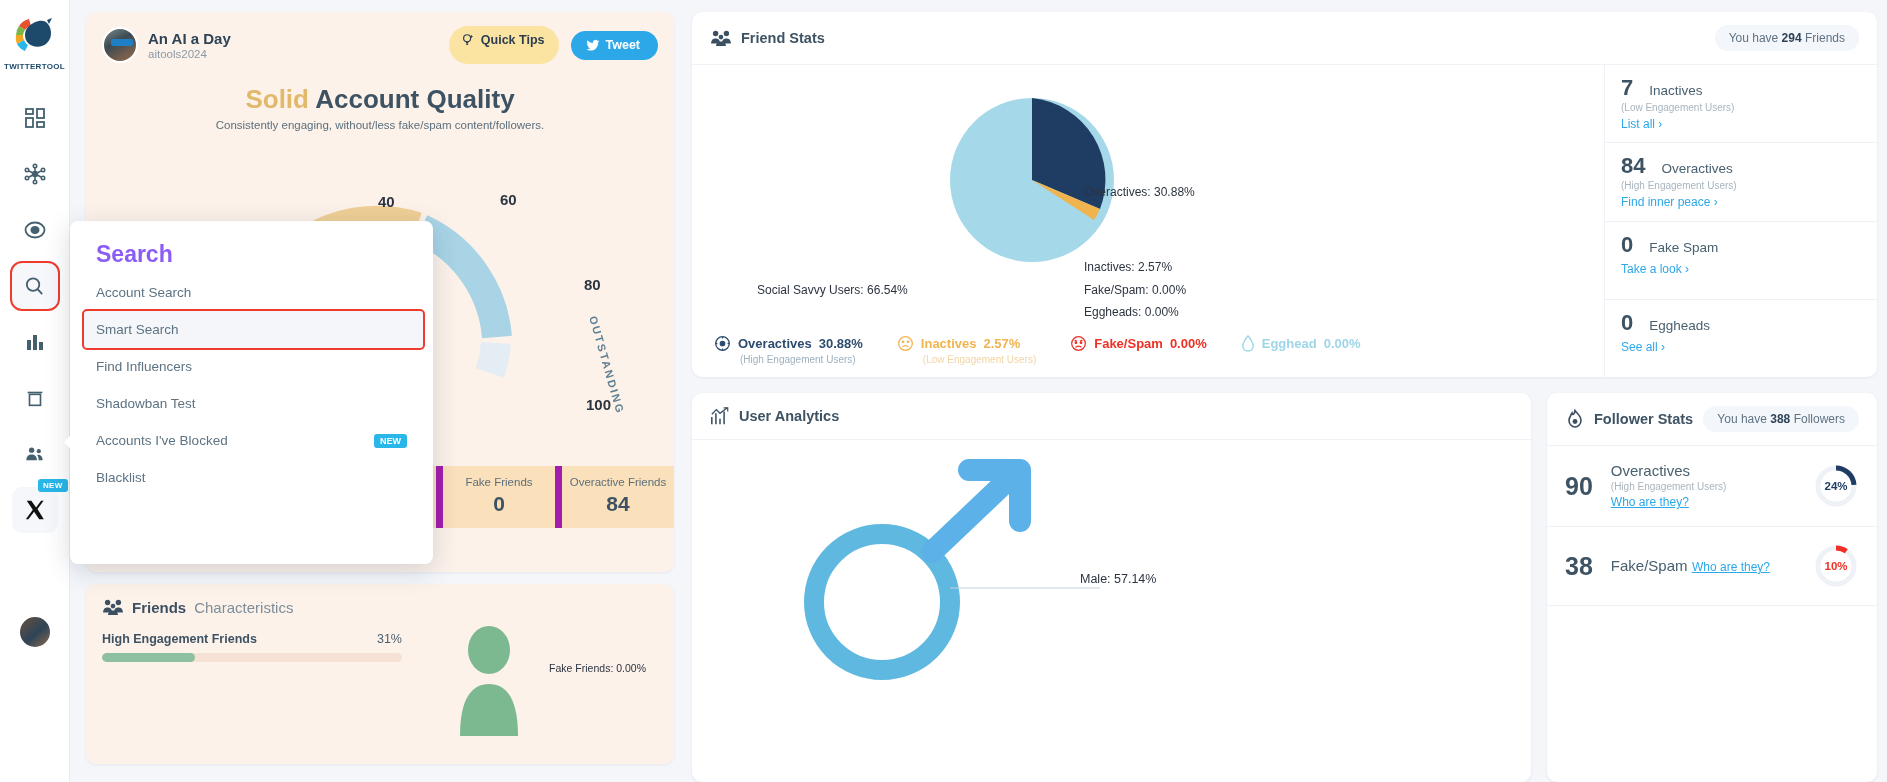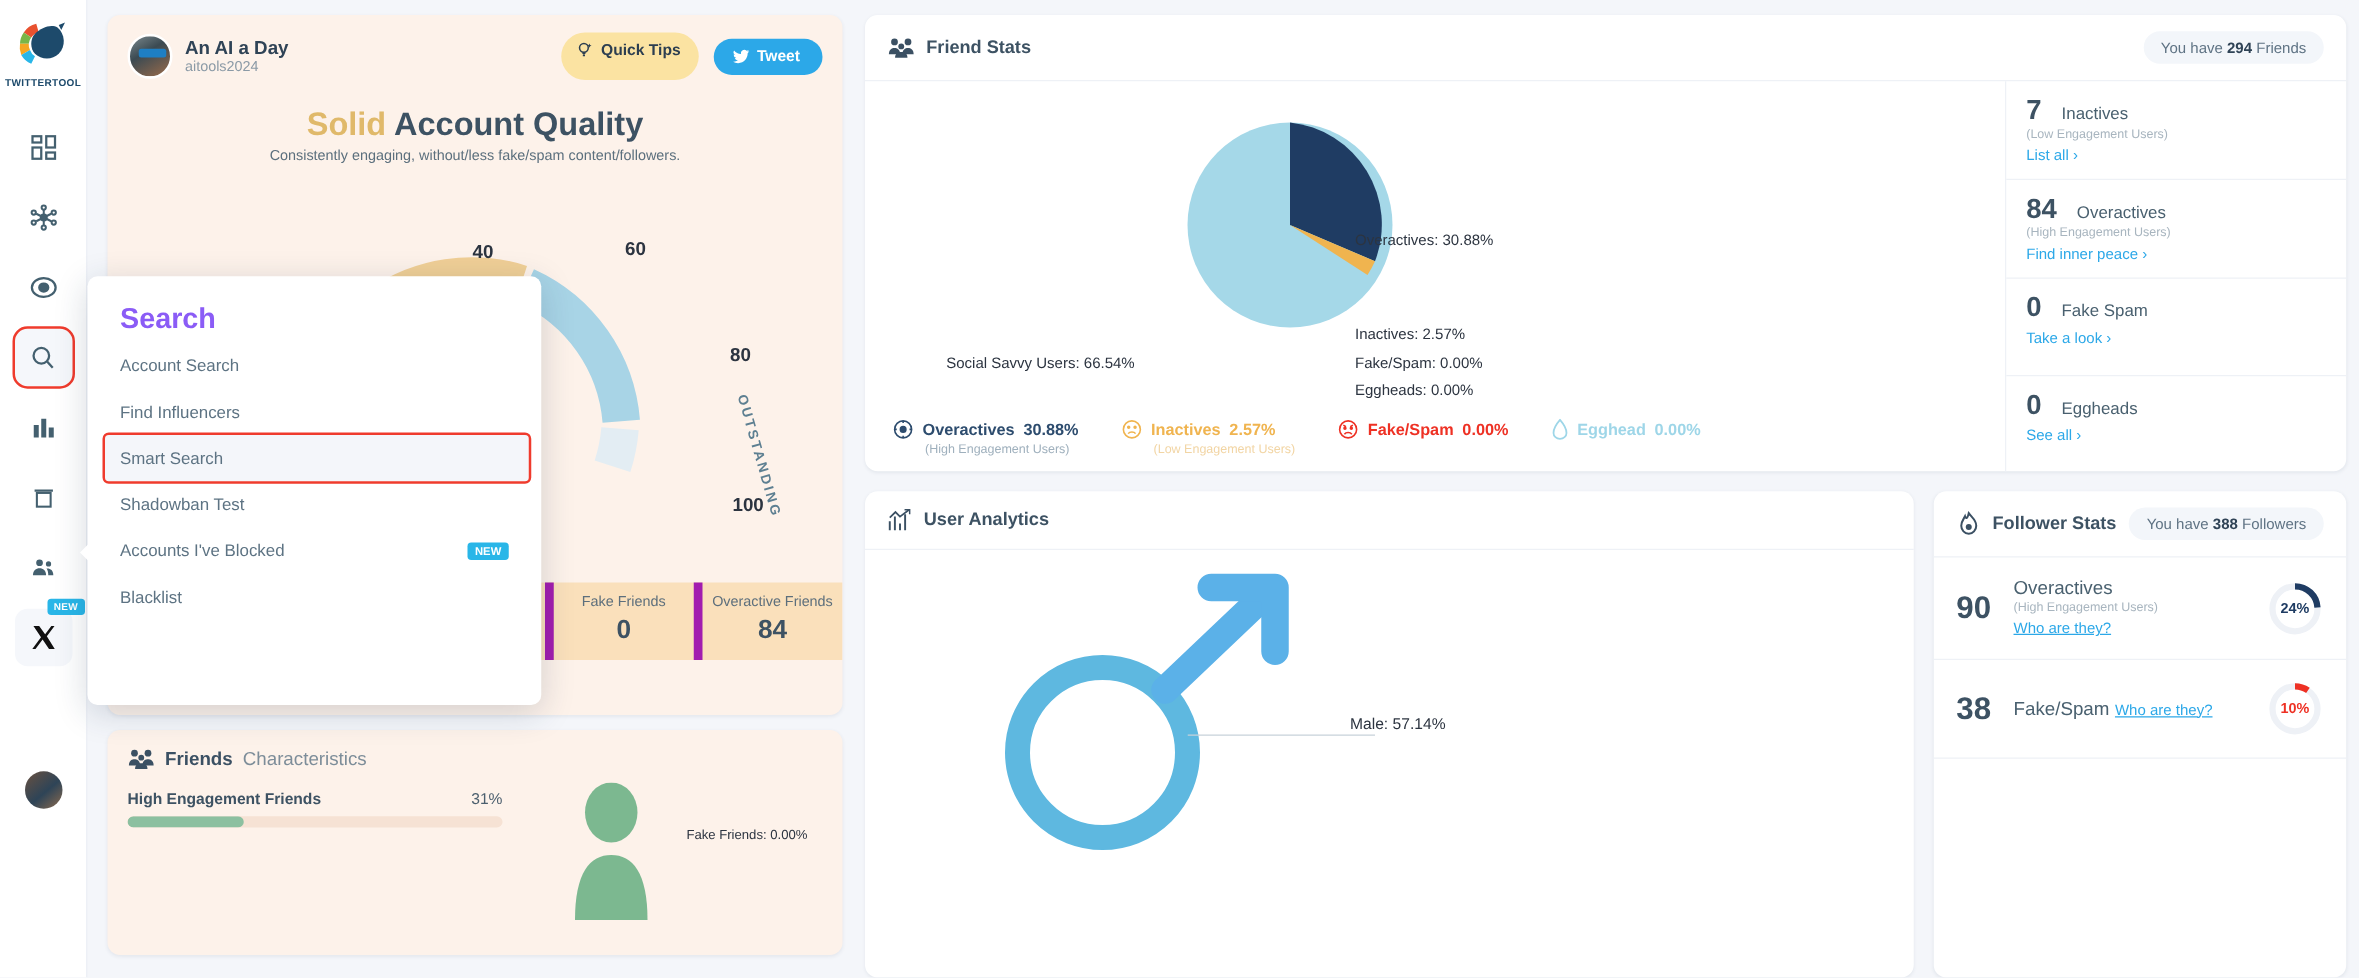--- a/index.html
+++ b/index.html
@@ -581,25 +581,25 @@
       </div>
     </div>
   </div>
 
   <div class="dropdown">
     <div class="dd-caret"></div>
     <div class="dd-title">Search</div>
     <div class="dd-item">
       <span>Account Search</span>
     </div>
+    <div class="dd-item sel">
+      <span>Smart Search</span>
+    </div>
     <div class="dd-item">
       <span>Find Influencers</span>
-    </div>
-    <div class="dd-item sel">
-      <span>Smart Search</span>
     </div>
     <div class="dd-item">
       <span>Shadowban Test</span>
     </div>
     <div class="dd-item">
       <span>Accounts I've Blocked</span>
       <span class="dd-badge">NEW</span>
     </div>
     <div class="dd-item">
       <span>Blacklist</span>

